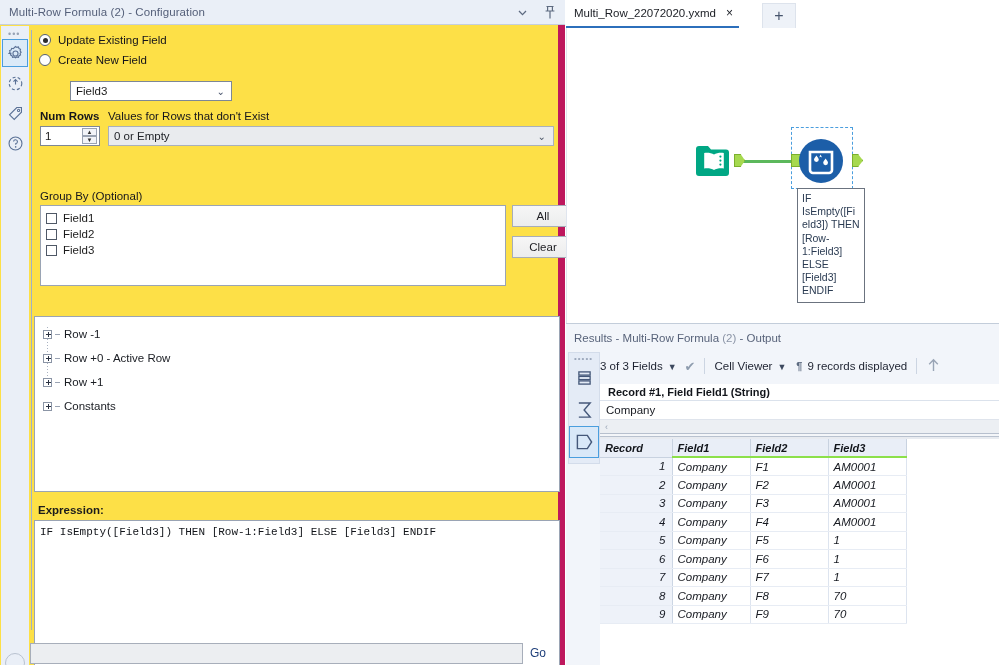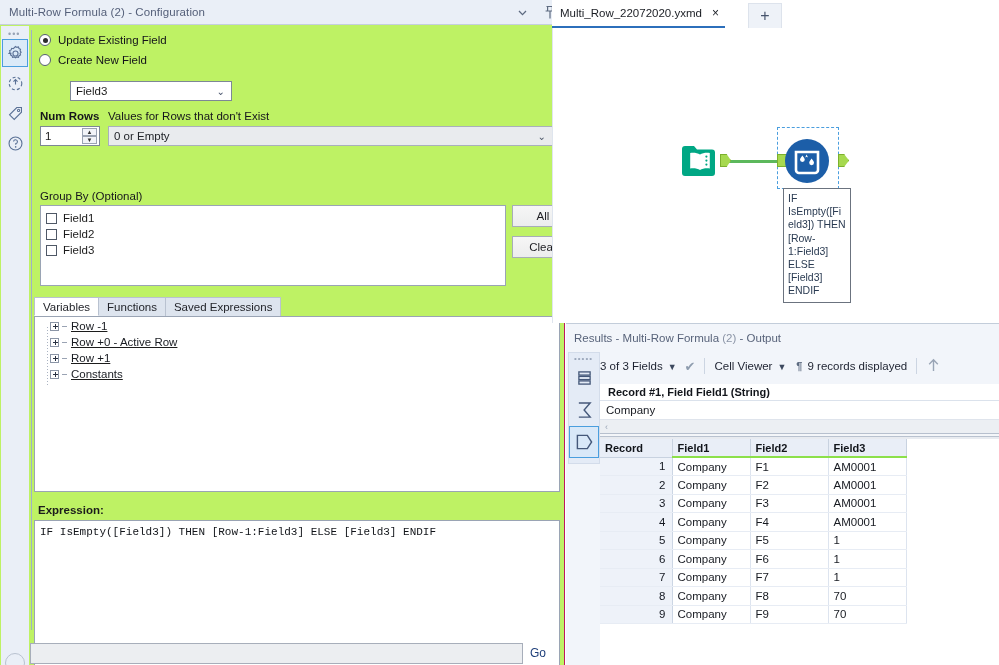--- a/index.html
+++ b/index.html
@@ -10,22 +10,22 @@
     background: #ffffff;
     font-family: "Liberation Sans", sans-serif;
     font-size: 11px;
     color: #1c1c1c;
   }
   #root { position: relative; width: 999px; height: 665px; }
 
   
   #config-panel {
     position: absolute; left: 0; top: 0; width: 565px; height: 665px;
-    background: #bef264;
-    border-right: 1px solid #be185d;
+    background: #fde047;
+    border-right: 7px solid #be185d;
   }
   #config-titlebar {
     position: absolute; left: 0; top: 0; width: 565px; height: 25px;
     background: #eaeff7;
     border-bottom: 1px solid #c5cfdd;
     display: flex; align-items: center;
   }
   #config-title {
     margin-left: 9px; font-size: 11.5px; color: #55607a; letter-spacing: .1px;
     white-space: nowrap;
@@ -131,21 +131,21 @@
     display: flex; align-items: center; cursor: pointer;
     border: 1px solid #b9c2d0; border-bottom: none; background: #dde4ee;
     color: #23252b; margin-right: -1px;
   }
   .tab.act { background: #fff; border-bottom: 1px solid #fff; position: relative; z-index: 2; }
 
   #vars-box {
     position: absolute; left: 2px; top: 286px; width: 526px; height: 176px;
     background: #fff; border: 1px solid #9aa4b4;
   }
-  .tree-row { display: flex; align-items: center; height: 14px; padding-left: 15px; margin-top: 2px; cursor: pointer; text-decoration: underline; }
+  .tree-row { display: flex; align-items: center; height: 14px; padding-left: 8px; margin-top: 10px; cursor: pointer; }
   .tplus {
     width: 9px; height: 9px; border: 1px solid #8b95a6; background: #fff;
     position: relative; margin-right: 3px; flex: none;
   }
   .tplus::before, .tplus::after {
     content: ""; position: absolute; background: #2a3242;
   }
   .tplus::before { left: 1.5px; top: 3.5px; width: 5px; height: 1px; }
   .tplus::after  { left: 3.5px; top: 1.5px; width: 1px; height: 5px; }
   .tdash { width: 5px; height: 1px; background: #9aa3b3; margin-right: 4px; flex: none; }
@@ -174,21 +174,21 @@
     position: absolute; left: 528px; top: 3px; font-size: 12px;
     color: #1f3f7a; cursor: pointer;
   }
   #bottom-circle {
     position: absolute; left: 3px; top: 10px; width: 20px; height: 20px;
     border: 1px solid #b9c2d0; border-radius: 50%; background: #eaeff7;
   }
 
   
   #canvas-area {
-    position: absolute; left: 552px; top: 0; width: 433px; height: 323px;
+    position: absolute; left: 566px; top: 0; width: 433px; height: 323px;
     background: #fdba74;
   }
   #tabstrip {
     position: absolute; left: 0; top: 0; width: 433px; height: 28px;
     background: #ffffff;
   }
   #doc-tab {
     position: absolute; left: 0; top: 0; height: 28px; padding: 0 6px 0 8px;
     display: flex; align-items: center; gap: 10px; background: #fff;
     border-bottom: 2px solid #2c6fbb;
@@ -288,21 +288,21 @@
     display: flex; align-items: center;
   }
   #cv-scroll .arr { margin-left: 5px; color: #9aa5b6; font-size: 9px; }
   #cv-bottomline {
     position: absolute; left: 0; top: 49px; width: 399px; height: 3px;
     border-top: 1px solid #b7c0ce; background: #f4f6f9;
   }
 
   
   #grid { position: absolute; left: 34px; top: 115px; width: 399px; height: 227px; background: #fff; }
-  #grid table { border-collapse: collapse; table-layout: fixed; }
+  #grid table { border-collapse: collapse; table-layout: fixed; font-style: italic; }
   #grid th {
     height: 18px; background: #e9eef7;
     border-right: 1px solid #c8d2e0; border-bottom: 2px solid #8ce04a;
     font-size: 11px; font-weight: bold; color: #11141a;
     text-align: left; padding-left: 5px;
   }
   #grid th.rec { border-bottom: 1px solid #c8d2e0; background: #e9eef7; }
   #grid td {
     height: 18.5px; font-size: 11.5px; color: #171a21;
     border-right: 1px solid #dde4ef; border-bottom: 1px solid #e7ecf4;
@@ -416,25 +416,20 @@
           <span>Field2</span>
         </div>
         <div class="gb-row">
           <div class="cbx"></div>
           <span>Field3</span>
         </div>
       </div>
       <div class="sbtn" id="btn-all">All</div>
       <div class="sbtn" id="btn-clear">Clear</div>
 
-      <div id="tabs">
-        <div class="tab act">Variables</div>
-        <div class="tab">Functions</div>
-        <div class="tab">Saved Expressions</div>
-      </div>
 
       <div id="vars-box">
         <div class="tree-guide"></div>
         <div class="tree-row">
           <div class="tplus"></div>
           <div class="tdash"></div>
           <span>Row -1</span>
         </div>
         <div class="tree-row">
           <div class="tplus"></div>

